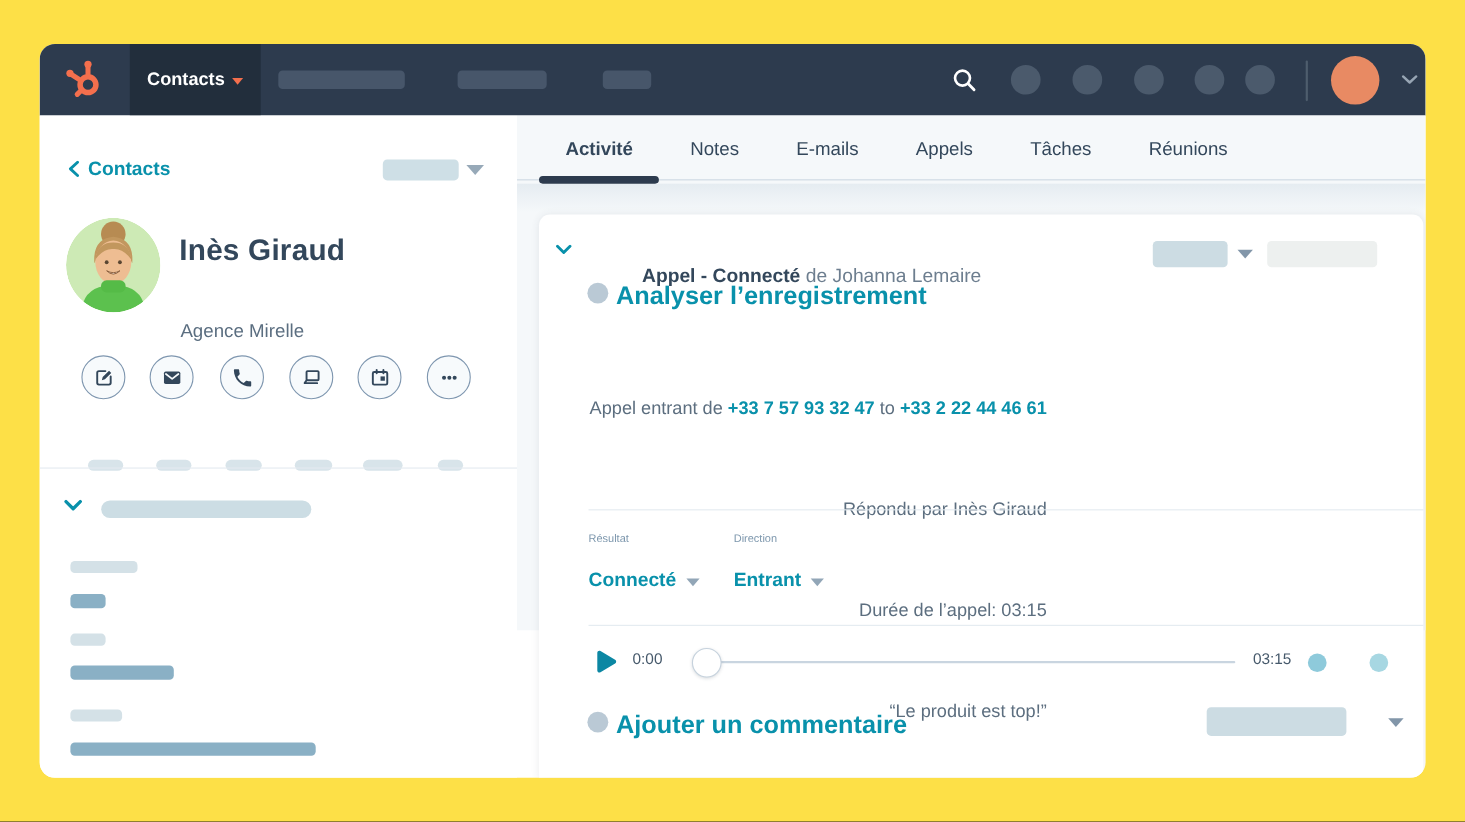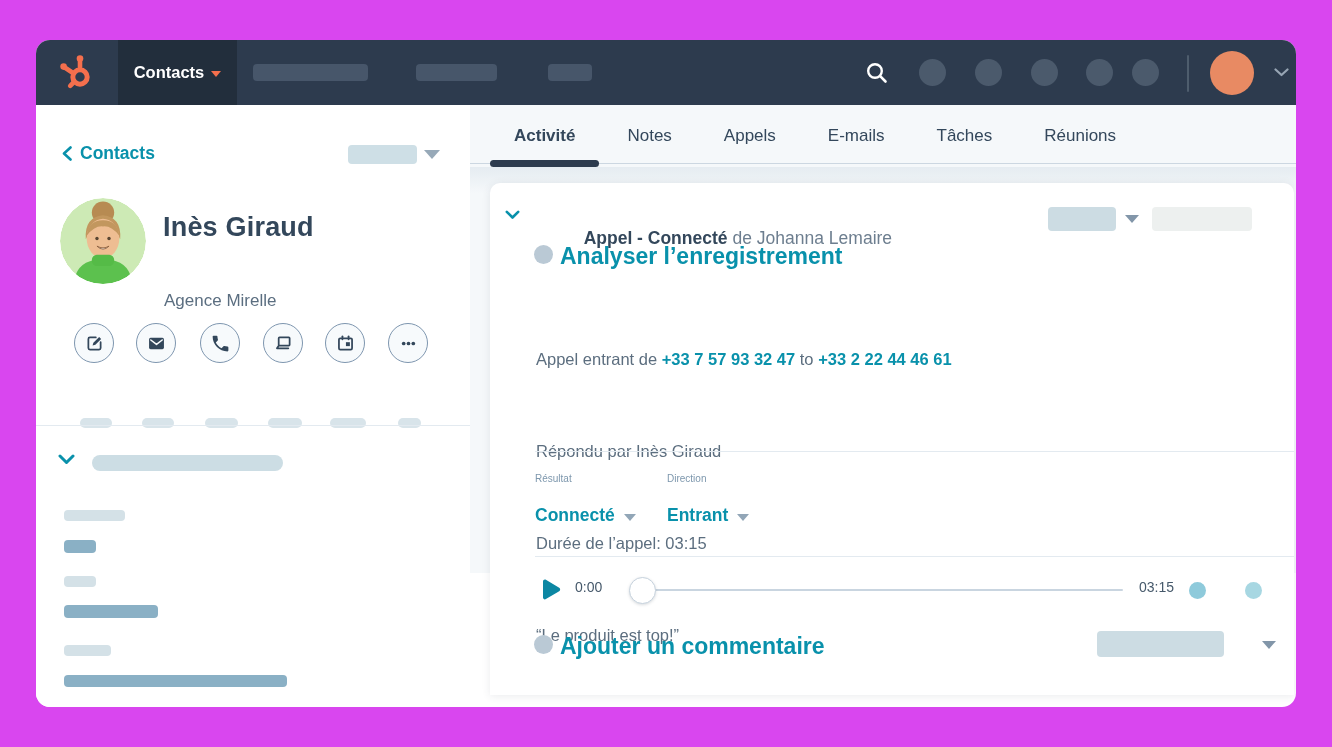--- a/index.html
+++ b/index.html
@@ -1,18 +1,18 @@
 <!DOCTYPE html>
 <html><head>
 <meta charset="utf-8">
 <style>
   * { margin:0; padding:0; box-sizing:border-box; }
   html,body { background:#000; }
   body { font-family:"Liberation Sans","DejaVu Sans",sans-serif; }
-  .canvas { position:relative; width:1332px; height:747px; background:#d946ef; overflow:hidden; }
+  .canvas { position:relative; width:1332px; height:747px; background:#fde047; overflow:hidden; }
   .window { position:absolute; left:36px; top:40px; width:1260px; height:667px;
             background:#fff; border-radius:14px; overflow:hidden; }
 
   
   .navbar { position:absolute; left:0; top:0; width:100%; height:65px; background:#2d3b4e; }
   .logo { position:absolute; left:20px; top:12px; width:40px; height:40px; }
   .nav-active { position:absolute; left:82px; top:0; width:119px; height:65px; background:#222e3c;
                 display:flex; align-items:center; justify-content:center; gap:7px;
                 color:#fff; font-size:16.5px; font-weight:700; cursor:pointer; }
   .nav-caret { width:0; height:0; border-left:5px solid transparent; border-right:5px solid transparent;
@@ -62,22 +62,22 @@
   .tabs-line { position:absolute; left:0; bottom:3px; width:100%; height:1px; background:#ccd7e1; }
   .tabs-shade { position:absolute; left:0; top:62px; width:100%; height:26px;
                 background:linear-gradient(rgba(210,221,230,.45), rgba(245,248,250,0)); }
   .tab { position:relative; padding:0 24px; display:flex; align-items:center; font-size:17px;
          color:#33475b; font-weight:500; cursor:pointer; z-index:2; }
   .tab.active { font-weight:700; }
   .tab.active::after { content:""; position:absolute; left:0; right:0; bottom:0; height:7px;
                        border-radius:4px; background:#2d3b4e; }
 
   
-  .card { position:absolute; left:20px; top:78px; width:804px; height:512px; background:#fff;
-          border-radius:10px 10px 0 0; box-shadow:0 1px 8px rgba(45,62,80,.10); }
+  .card { position:absolute; left:20px; top:90px; width:804px; height:512px; background:#fff;
+          border-radius:10px 10px 0 0; box-shadow:0 1px 8px rgba(45,62,80,.10);text-align:right; }
   .card-chevron { position:absolute; left:15px; top:27px; cursor:pointer; }
   .card-title { position:absolute; left:45px; top:24px; font-size:17.5px; white-space:pre-wrap; }
   .card-title .bold { font-weight:700; color:#33475b; }
   .card-title .rest { color:#6d7e8f; margin-left:5px; }
   .pill { background:#ccdce3; border-radius:4px; position:absolute; cursor:pointer; }
   .pill-a { left:558px; top:24px; width:68px; height:24px; }
   .caret { position:absolute; width:0; height:0; border-left:7px solid transparent; border-right:7px solid transparent;
            border-top:8px solid #8296a9; cursor:pointer; }
   .caret-a { left:635px; top:32px; }
   .pill-b { left:662px; top:24px; width:100px; height:24px; background:#edf0ef; }
@@ -240,22 +240,22 @@
       <div class="skel light sk3"></div>
       <div class="skel dark sk4"></div>
       <div class="skel light sk5"></div>
       <div class="skel dark sk6"></div>
     </div>
 
     <div class="right-area">
       <div class="tabs-row">
         <div class="tab active">Activité</div>
         <div class="tab">Notes</div>
+        <div class="tab">E-mails</div>
         <div class="tab">Appels</div>
-        <div class="tab">E-mails</div>
         <div class="tab">Tâches</div>
         <div class="tab">Réunions</div>
         <div class="tabs-line"></div>
       </div>
       <div class="tabs-shade"></div>
 
       <div class="card">
         <svg class="card-chevron" width="15" height="10" viewBox="0 0 15 10">
           <path d="M1.8 1.8l5.7 5.7 5.7-5.7" fill="none" stroke="#0991ab" stroke-width="2.6" stroke-linecap="round" stroke-linejoin="round"></path>
         </svg>

